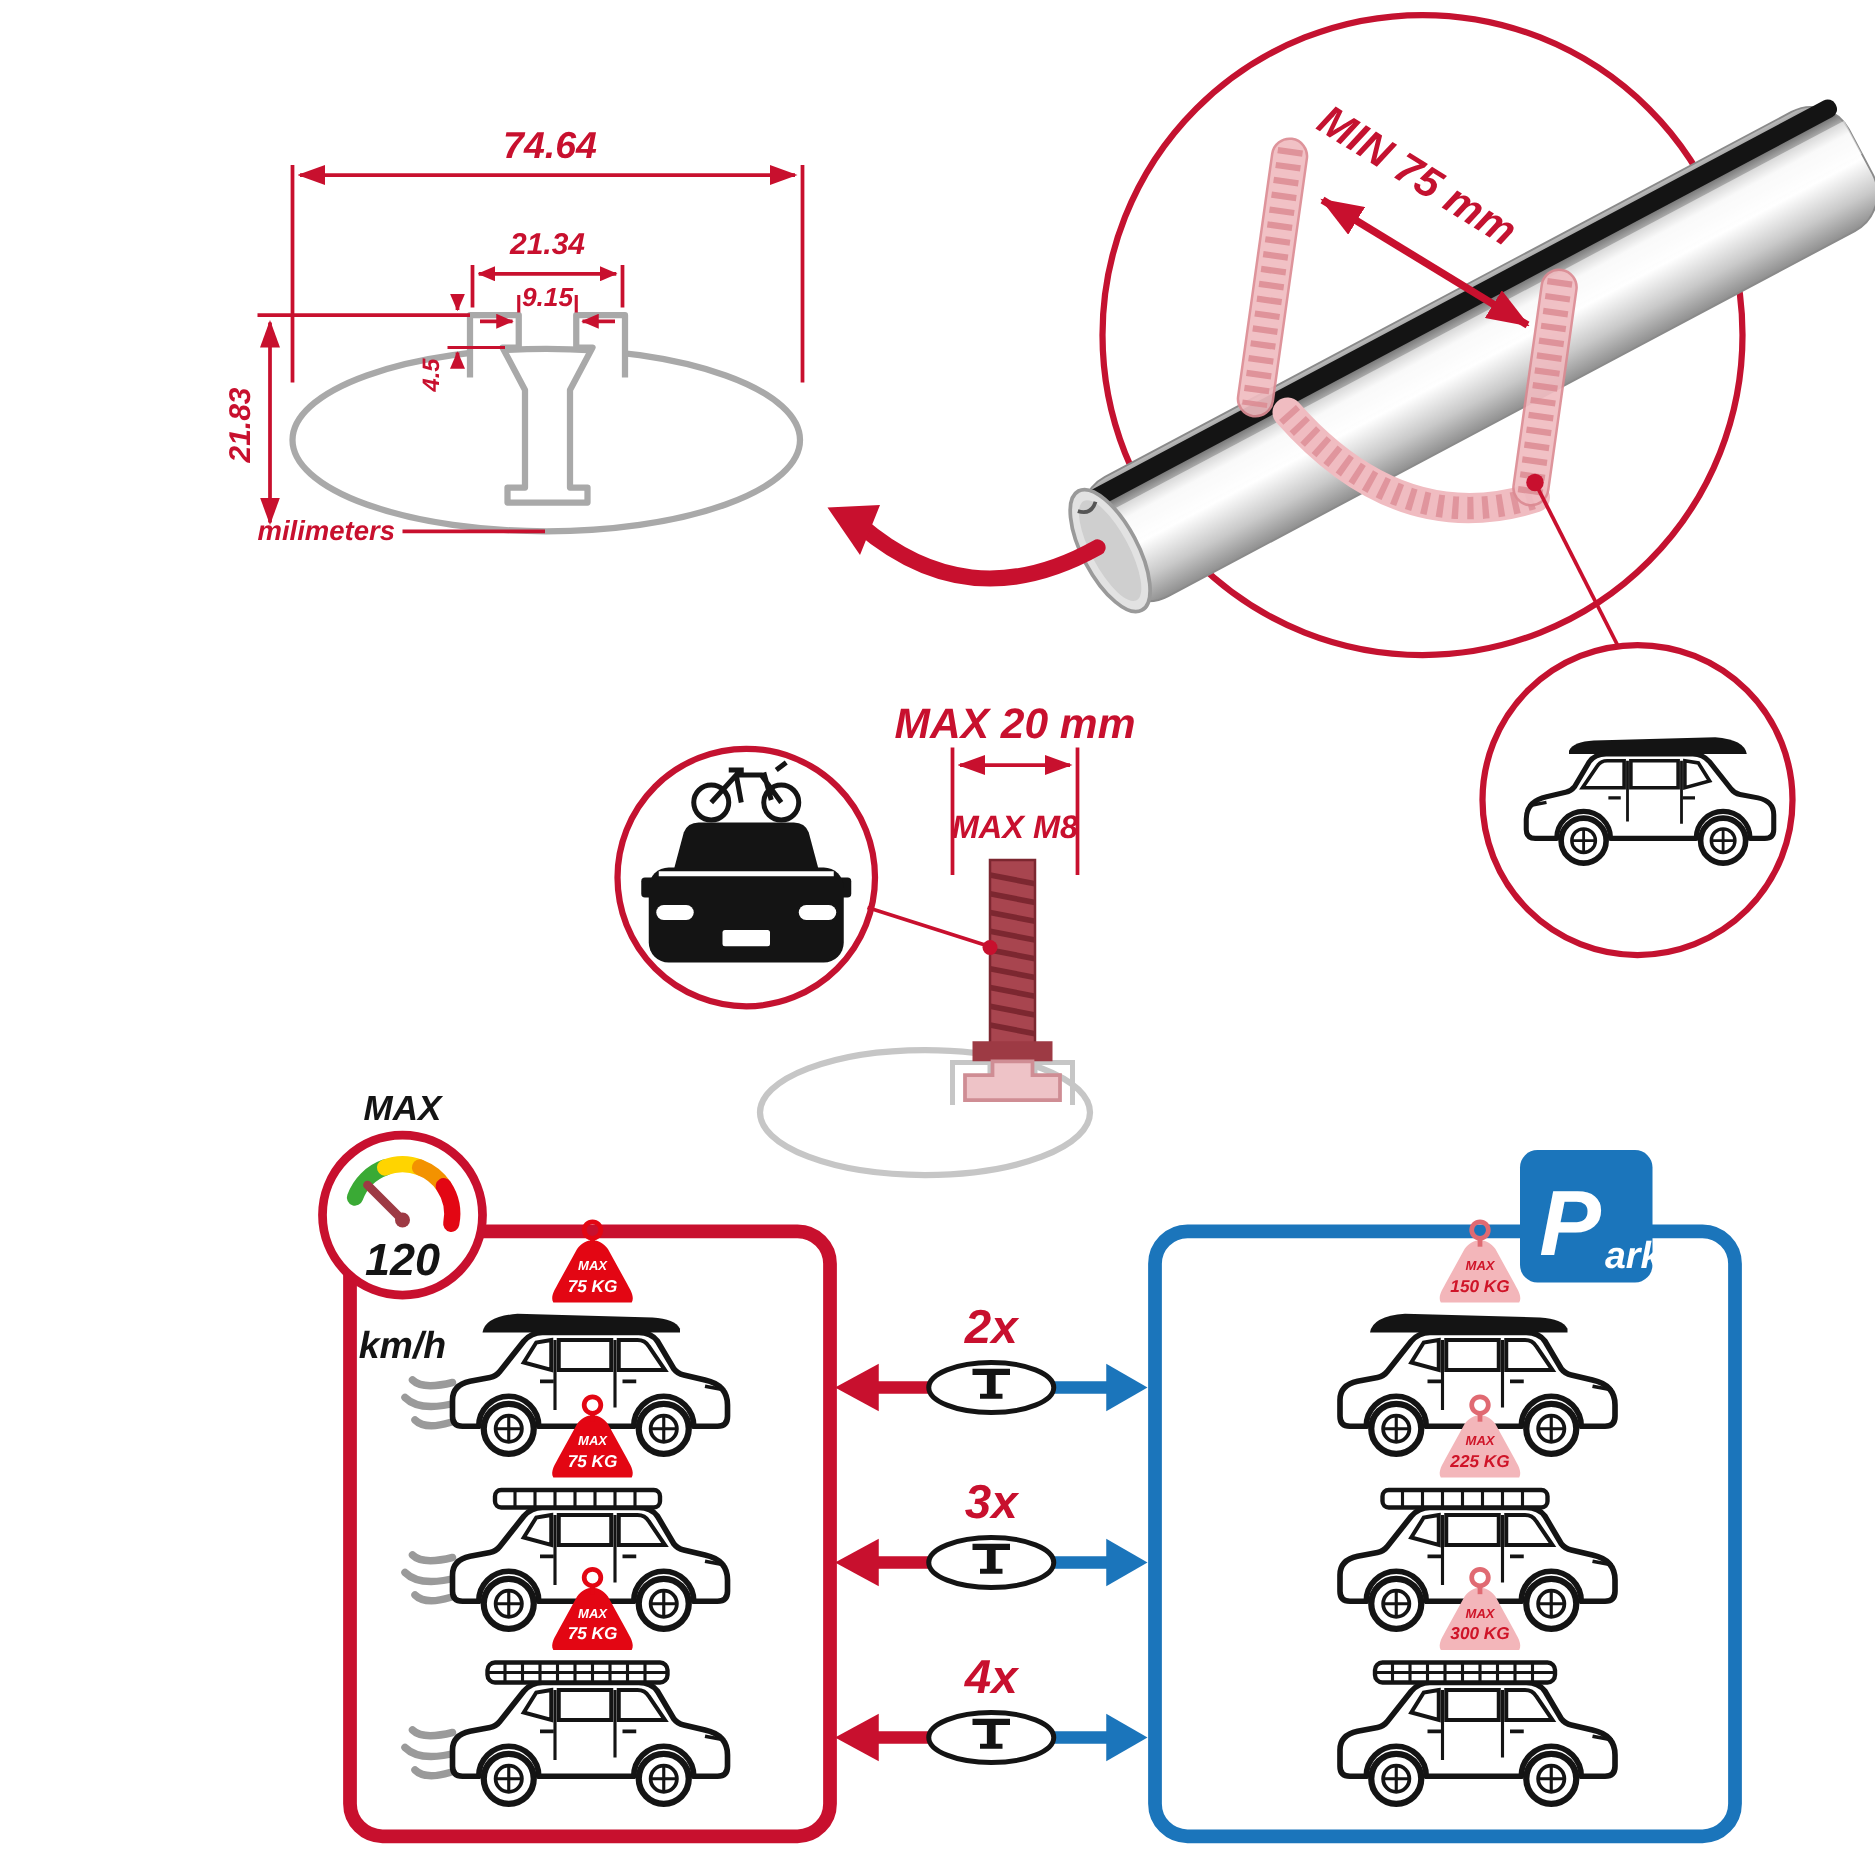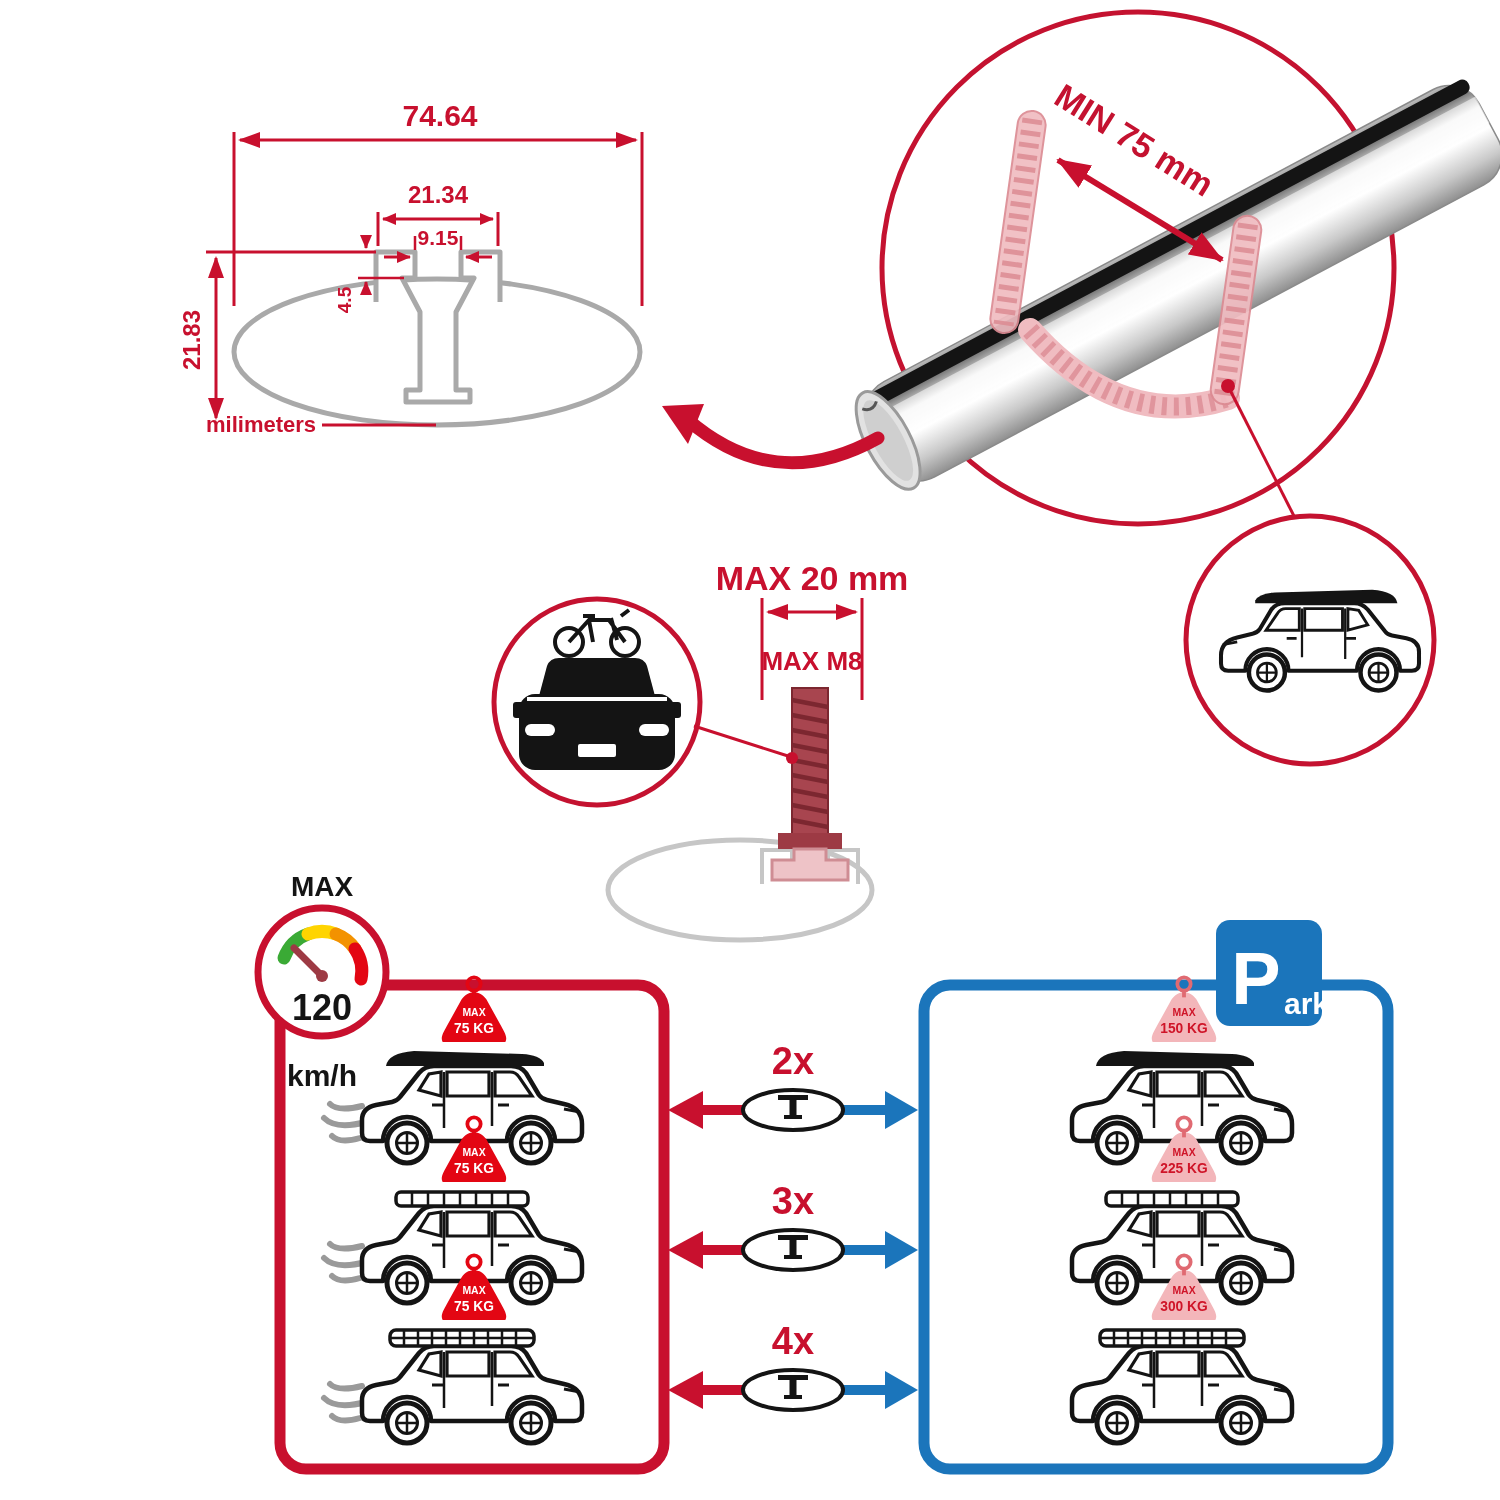--- a/index.html
+++ b/index.html
@@ -1,16 +1,16 @@
 <!DOCTYPE html>
 <html><head>
 <meta charset="utf-8">
 <style>
   html,body{margin:0;padding:0;background:#fff;}
-  #stage{position:relative;width:1500px;height:1500px;background:#fff;overflow:hidden;}
+  #stage{position:relative;width:1500px;height:1500px;background:#fff;overflow:hidden;font-style:italic;}
   svg{position:absolute;left:0;top:0;}
   svg text{font-family:"Liberation Sans",sans-serif;font-weight:700;}
   .mid{text-anchor:middle;}
   .red{fill:#c8102e;}
   .blk{fill:#141414;}
   .wht{fill:#ffffff;}
   .pnk{fill:#cf1428;}
 </style>
 </head>
 <body>

